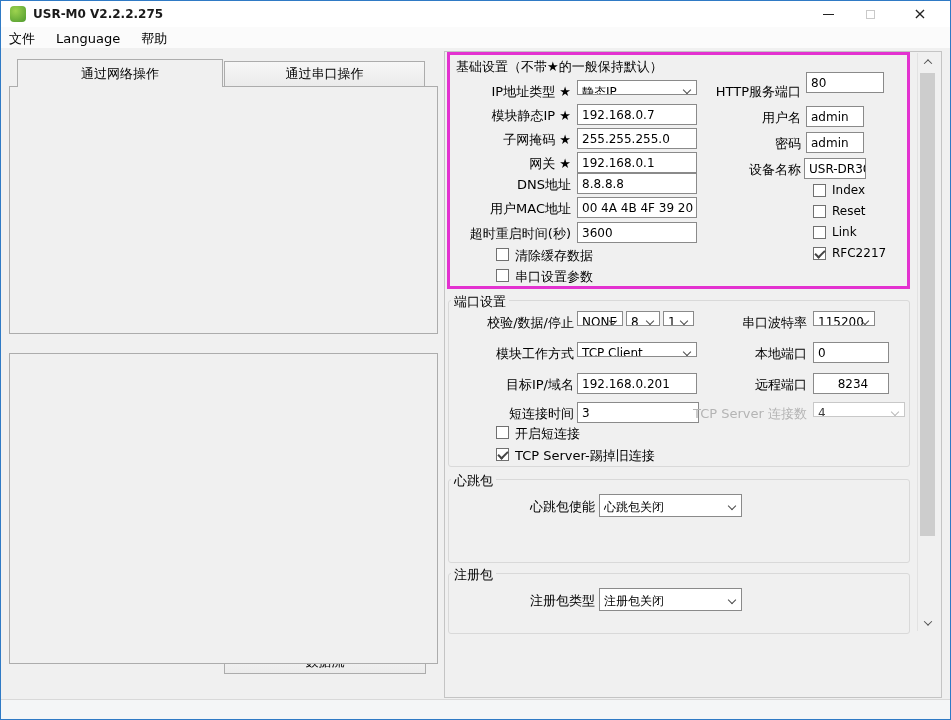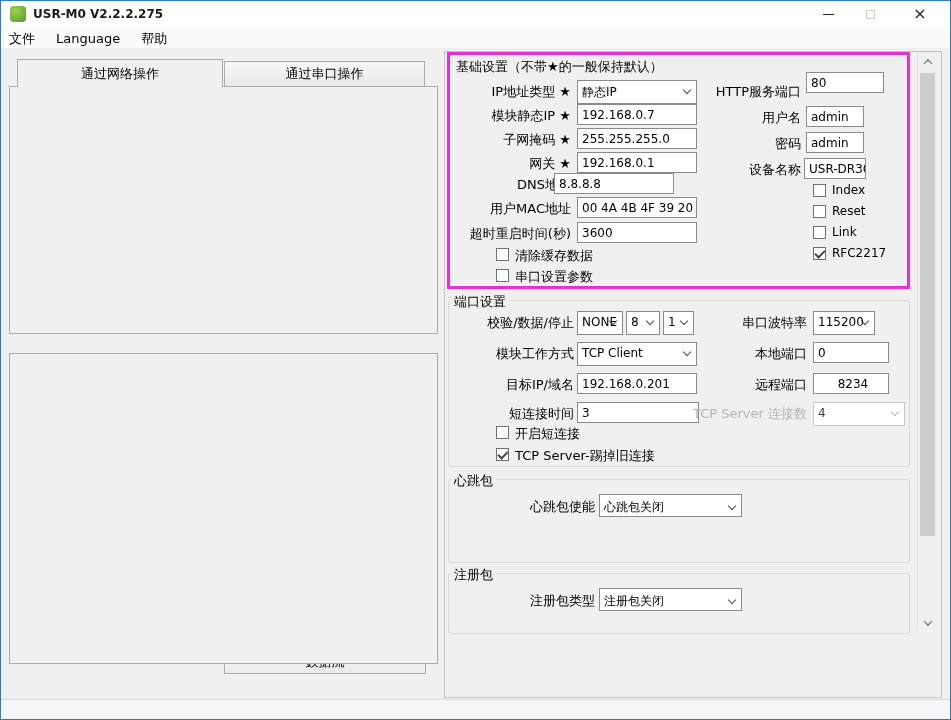--- a/index.html
+++ b/index.html
@@ -46,21 +46,21 @@
              transform:rotate(40deg);margin:-5px 11px 0 0;}
   
   .logarea{position:absolute;left:18px;top:370px;width:408px;height:286px;background:#fff;
            border:1px solid #828790;padding:3px 5px;font-size:13px;color:#008000;line-height:19px;
            overflow:hidden;white-space:nowrap;}
   
   .lbl{position:absolute;font-size:13px;text-align:right;white-space:nowrap;}
   .lbl.gray{color:#b4b4b4;}
   .tin{position:absolute;height:21px;background:#fff;border:1px solid #8a8a8a;font-size:12px;
        padding:3px 0 0 4px;white-space:nowrap;overflow:hidden;}
-  .combo{position:absolute;height:24px;background:#fff;border:1px solid #8a8a8a;font-size:12px;
+  .combo{position:absolute;height:15px;background:#fff;border:1px solid #8a8a8a;font-size:12px;
          padding:3px 0 0 4px;white-space:nowrap;overflow:hidden;}
   .combo .chev{position:absolute;right:6px;top:6px;width:6px;height:6px;
                border-right:1.5px solid #4a4a4a;border-bottom:1.5px solid #4a4a4a;transform:rotate(45deg);}
   .combo.disabled{border-color:#c8c8c8;color:#3c3c3c;}
   .combo.disabled .chev{border-color:#b8b8b8;}
   .cb{position:absolute;width:13px;height:13px;background:#fff;border:1px solid #707070;}
   .cb.on::after{content:"";position:absolute;left:1px;top:2px;width:8px;height:4px;
                 border-left:2px solid #454545;border-bottom:2px solid #454545;transform:rotate(-45deg);}
   .cbl{position:absolute;font-size:13px;white-space:nowrap;}
   
@@ -156,21 +156,21 @@
   <div class="lbl" style="left:447px;top:106px;width:123px;">模块静态IP ★</div>
   <div class="tin" style="left:576px;top:103px;width:120px;">192.168.0.7</div>
 
   <div class="lbl" style="left:447px;top:130px;width:123px;">子网掩码 ★</div>
   <div class="tin" style="left:576px;top:127px;width:120px;">255.255.255.0</div>
 
   <div class="lbl" style="left:447px;top:154px;width:123px;">网关 ★</div>
   <div class="tin" style="left:576px;top:151px;width:120px;">192.168.0.1</div>
 
   <div class="lbl" style="left:447px;top:175px;width:123px;">DNS地址</div>
-  <div class="tin" style="left:553px;top:172px;width:120px;">8.8.8.8</div>
+  <div class="tin" style="left:576px;top:172px;width:120px;">8.8.8.8</div>
 
   <div class="lbl" style="left:447px;top:199px;width:123px;">用户MAC地址</div>
   <div class="tin" style="left:576px;top:196px;width:120px;">00 4A 4B 4F 39 20</div>
 
   <div class="lbl" style="left:447px;top:224px;width:123px;">超时重启时间(秒)</div>
   <div class="tin" style="left:576px;top:221px;width:120px;">3600</div>
 
   <div class="cb" style="left:495px;top:247px;"></div>
   <div class="cbl" style="left:514px;top:246px;">清除缓存数据</div>
 

